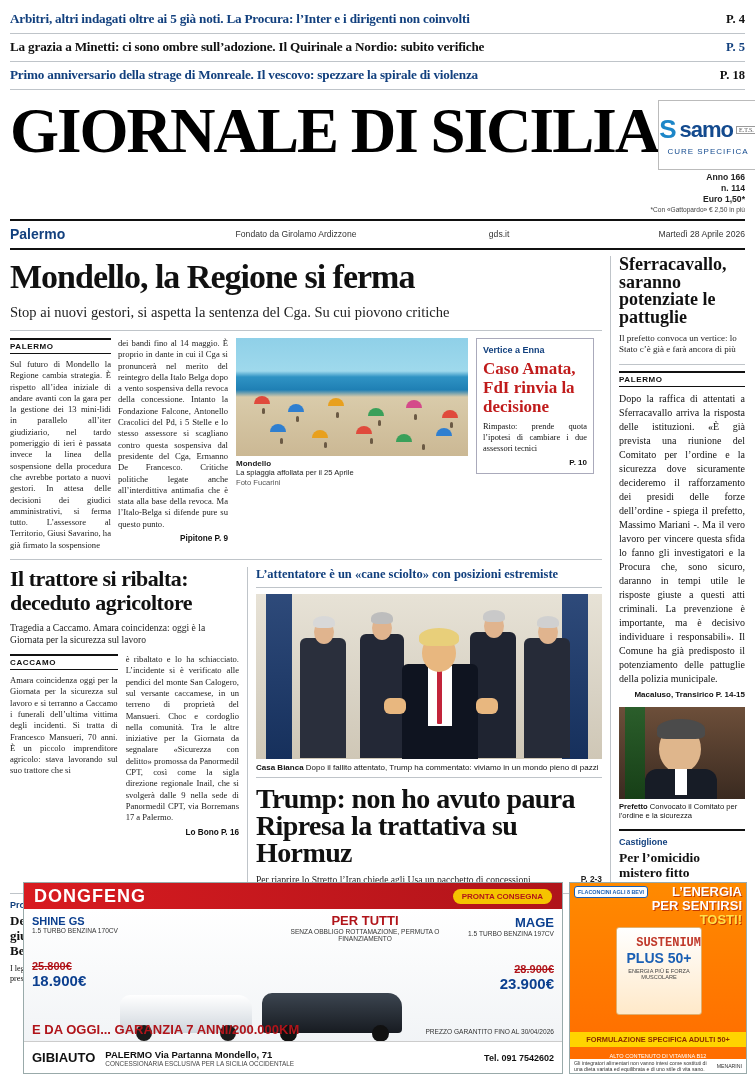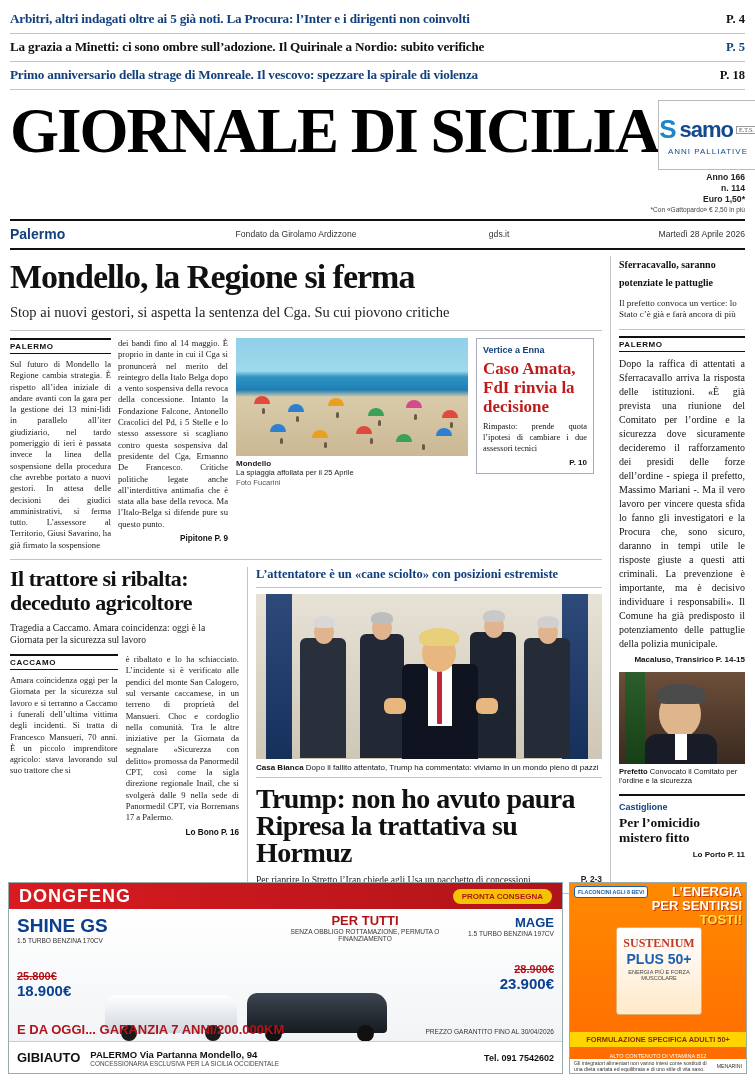--- a/index.html
+++ b/index.html
@@ -101,39 +101,39 @@
   .tp-tie{position:absolute;background:#c2243a;width:5px;border-radius:1px;}
 
   .capbar{font-size:8px;font-family:"Liberation Sans",sans-serif;margin-top:4px;border-bottom:1px solid #bfc4c9;padding-bottom:5px;}
   .capbar b{font-weight:bold;}
 
   .h3{font-size:28px;line-height:27px;font-weight:bold;letter-spacing:-.6px;margin-top:7px;}
   .sub3{font-size:9.6px;margin-top:8px;color:#222;}
   .pg{font-size:8.4px;font-weight:bold;font-family:"Liberation Sans",sans-serif;}
 
   
-  .r-title{font-size:10px;line-height:17.5px;font-weight:bold;}
+  .r-title{font-size:18px;line-height:17.5px;font-weight:bold;}
   .r-sub{font-size:9px;line-height:11.4px;margin-top:7px;color:#222;border-bottom:1px solid #bfc4c9;padding-bottom:8px;}
   .r-txt{font-size:10px;line-height:14px;text-align:justify;}
   .r-sig{font-size:8px;font-weight:bold;text-align:right;margin-top:4px;font-family:"Liberation Sans",sans-serif;}
   .prefetto{width:100%;height:92px;margin-top:8px;position:relative;overflow:hidden;
     background:linear-gradient(#6d4f3a,#3a2a20);}
   .r-cap{font-size:7.6px;line-height:9.4px;margin-top:3px;font-family:"Liberation Sans",sans-serif;}
 
   
   .proc{display:flex;margin-top:8px;border-top:1px solid #bfc4c9;padding-top:6px;}
   .proc-l{width:162px;padding-right:8px;}
   .proc-r{width:118px;}
   .proc-kick{font-family:"Liberation Sans",sans-serif;font-size:9px;font-weight:bold;color:#12407e;}
   .proc-title{font-size:13px;line-height:15px;font-weight:bold;margin-top:3px;}
   .proc-txt{font-size:8.2px;line-height:10.4px;margin-top:6px;}
   .procphoto{width:100%;height:62px;background:linear-gradient(#5b6470,#2e3540);position:relative;overflow:hidden;}
 
   
-  .ads{position:absolute;left:8px;right:8px;bottom:6px;height:192px;display:flex;gap:6px;}
+  .ads{position:absolute;left:23px;right:8px;bottom:6px;height:192px;display:flex;gap:6px;}
   .ad1{flex:1;border:1px solid #9aa;position:relative;background:#fff;overflow:hidden;}
   .ad1-top{height:26px;background:linear-gradient(90deg,#d81b20,#b0141a);display:flex;align-items:center;}
   .ad1-logo{color:#fff;font-family:"Liberation Sans",sans-serif;font-weight:bold;font-size:18px;letter-spacing:1px;margin-left:10px;}
   .pronta{margin-left:auto;margin-right:10px;background:#f5c400;color:#b0141a;font-family:"Liberation Sans",sans-serif;
     font-weight:bold;font-size:8px;text-align:center;border-radius:11px;padding:3px 9px;line-height:9px;}
   .ad-body{position:relative;height:166px;background:linear-gradient(#ffffff,#eef1f4);}
   .carfig{position:absolute;border-radius:10px 14px 4px 4px;}
   .price-old{color:#b0141a;text-decoration:line-through;font-weight:bold;font-size:11px;font-family:"Liberation Sans",sans-serif;}
   .price-new{color:#0b3f8f;font-weight:bold;font-size:15px;font-family:"Liberation Sans",sans-serif;}
   .mini{font-size:6.6px;font-family:"Liberation Sans",sans-serif;color:#333;}
@@ -145,21 +145,21 @@
   .ad2{width:176px;border:1px solid #9aa;position:relative;overflow:hidden;
     background:linear-gradient(#ff8a00,#ff6a00);}
   .ad2-hdr{position:absolute;left:0;right:0;top:0;height:34px;}
   .flacc{position:absolute;left:4px;top:3px;background:#fff;border:1px solid #1a5fb4;border-radius:3px;
     font-family:"Liberation Sans",sans-serif;font-size:5.4px;color:#1a5fb4;padding:2px 3px;line-height:6px;text-align:center;font-weight:bold;}
   .energia{position:absolute;right:4px;top:2px;color:#fff;font-family:"Liberation Sans",sans-serif;font-weight:bold;
     font-size:13px;line-height:14px;text-align:right;text-shadow:1px 1px 0 #c23a00;}
   .energia .y{color:#ffe24a;}
   .packbox{position:absolute;left:46px;top:44px;width:84px;height:86px;background:linear-gradient(#ffffff,#ffe9c9);
     border:1px solid #e0b070;border-radius:3px;}
-  .pack-t{font-family:Liberation Serif, serif;font-weight:bold;color:#c0392b;font-size:12px;text-align:center;margin-top:8px;}
+  .pack-t{font-family:Liberation Mono, monospace;font-weight:bold;color:#c0392b;font-size:12px;text-align:right;margin-top:8px;}
   .pack-p{font-family:"Liberation Sans",sans-serif;font-weight:bold;color:#1a5fb4;font-size:14px;text-align:center;}
   .pack-s{font-family:"Liberation Sans",sans-serif;font-size:5.6px;text-align:center;color:#444;margin-top:2px;}
   .ad2-band{position:absolute;left:0;right:0;bottom:26px;background:#ffd400;color:#8a2b00;
     font-family:"Liberation Sans",sans-serif;font-weight:bold;font-size:7.4px;text-align:center;padding:3px 12px;}
   .ad2-band2{position:absolute;left:0;right:0;bottom:14px;color:#fff;font-family:"Liberation Sans",sans-serif;
     font-size:5.6px;text-align:center;}
   .ad2-foot{position:absolute;left:0;right:0;bottom:0;height:14px;background:#fff;font-family:"Liberation Sans",sans-serif;
     font-size:5.2px;color:#333;display:flex;align-items:center;justify-content:space-between;padding:0 4px;box-sizing:border-box;}
 </style>
 </head>
@@ -184,21 +184,21 @@
 
   <div class="masthead">
     <div class="mast-title">GIORNALE DI SICILIA</div>
     <div class="mast-right">
       <div class="samo-box">
         <div class="samo-top">
           <span class="samo-s">S</span>
           <span class="samo-word">samo</span>
           <span class="samo-ets">E.T.S.</span>
         </div>
-        <div class="samo-sub">ANNI PALLIATIVE</div>
+        <div class="samo-sub">CURE SPECIFICA</div>
       </div>
     </div>
   </div>
 
   <div class="mast-meta">
     <div class="l">Anno 166</div>
     <div class="l">n. 114</div>
     <div class="l">Euro 1,50*</div>
     <div class="s">*Con «Gattopardo» € 2,50 in più</div>
   </div>
@@ -381,21 +381,21 @@
 
   <div class="ads">
 
     <div class="ad1">
       <div class="ad1-top">
         <div class="ad1-logo">DONGFENG</div>
         <div class="pronta">PRONTA CONSEGNA</div>
       </div>
       <div class="ad-body">
         <div style="position:absolute;left:8px;top:6px;">
-          <div style="font-family:'Liberation Sans',sans-serif;font-weight:bold;font-size:19px;color:#0b3f8f;">SHINE GS</div>
+          <div style="font-family:'Liberation Sans',sans-serif;font-weight:bold;font-size:11px;color:#0b3f8f;">SHINE GS</div>
           <div class="mini">1.5 TURBO BENZINA 170CV</div>
           <div class="price-old" style="margin-top:26px;">25.800€</div>
           <div class="price-new">18.900€</div>
         </div>
 
         <div style="position:absolute;right:122px;top:4px;text-align:center;width:150px;">
           <div style="font-family:'Liberation Sans',sans-serif;font-weight:bold;font-size:13px;color:#b0141a;">PER TUTTI</div>
           <div class="mini">SENZA OBBLIGO ROTTAMAZIONE, PERMUTA O FINANZIAMENTO</div>
         </div>
 
@@ -412,21 +412,21 @@
         <div class="carfig" style="left:238px;top:84px;width:140px;height:40px;background:linear-gradient(#3c4550,#171b21);"></div>
         <div style="position:absolute;left:256px;top:116px;width:17px;height:17px;border-radius:50%;background:#111;"></div>
         <div style="position:absolute;left:348px;top:116px;width:17px;height:17px;border-radius:50%;background:#111;"></div>
 
         <div style="position:absolute;left:8px;bottom:38px;font-family:'Liberation Sans',sans-serif;font-size:13px;font-weight:bold;color:#b0141a;">E DA OGGI... GARANZIA 7 ANNI/200.000KM</div>
         <div style="position:absolute;right:8px;bottom:40px;" class="mini">PREZZO GARANTITO FINO AL 30/04/2026</div>
       </div>
       <div class="ad1-foot">
         <div class="gibi">GIBIAUTO</div>
         <div>
-          <div class="ad-foot-txt">PALERMO Via Partanna Mondello, 94</div>
+          <div class="ad-foot-txt">PALERMO Via Partanna Mondello, 71</div>
           <div class="ad-foot-sub" style="margin-left:10px;">CONCESSIONARIA ESCLUSIVA PER LA SICILIA OCCIDENTALE</div>
         </div>
         <div style="margin-left:auto;font-family:'Liberation Sans',sans-serif;font-size:9px;font-weight:bold;">Tel. 091 7542602</div>
       </div>
     </div>
 
     <div class="ad2">
       <div class="ad2-hdr"></div>
       <div class="flacc">FLACONCINI AGLI 8 BEVI</div>
       <div class="energia">

